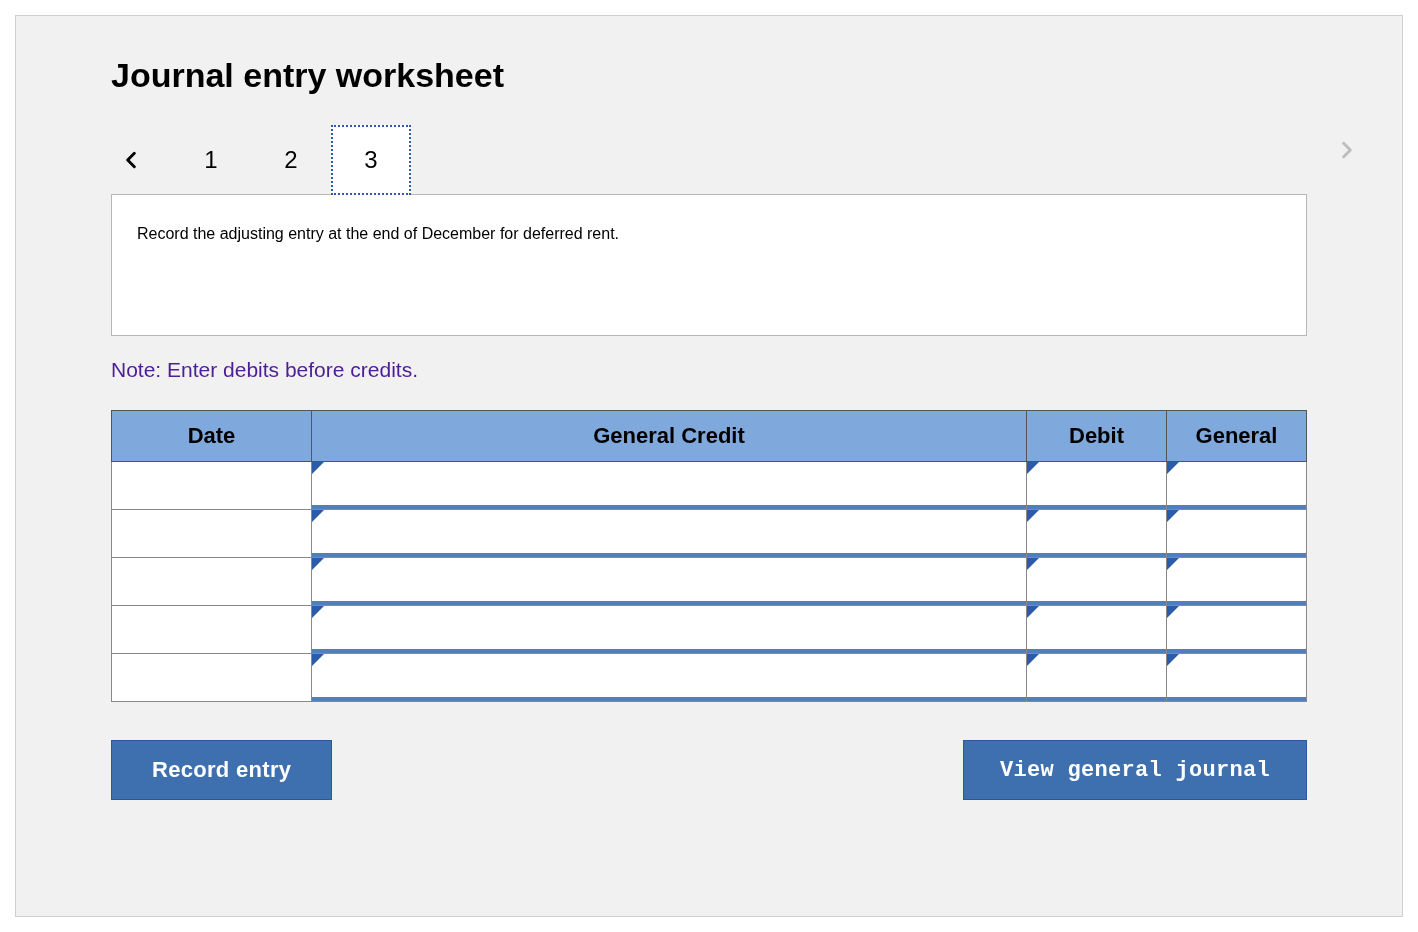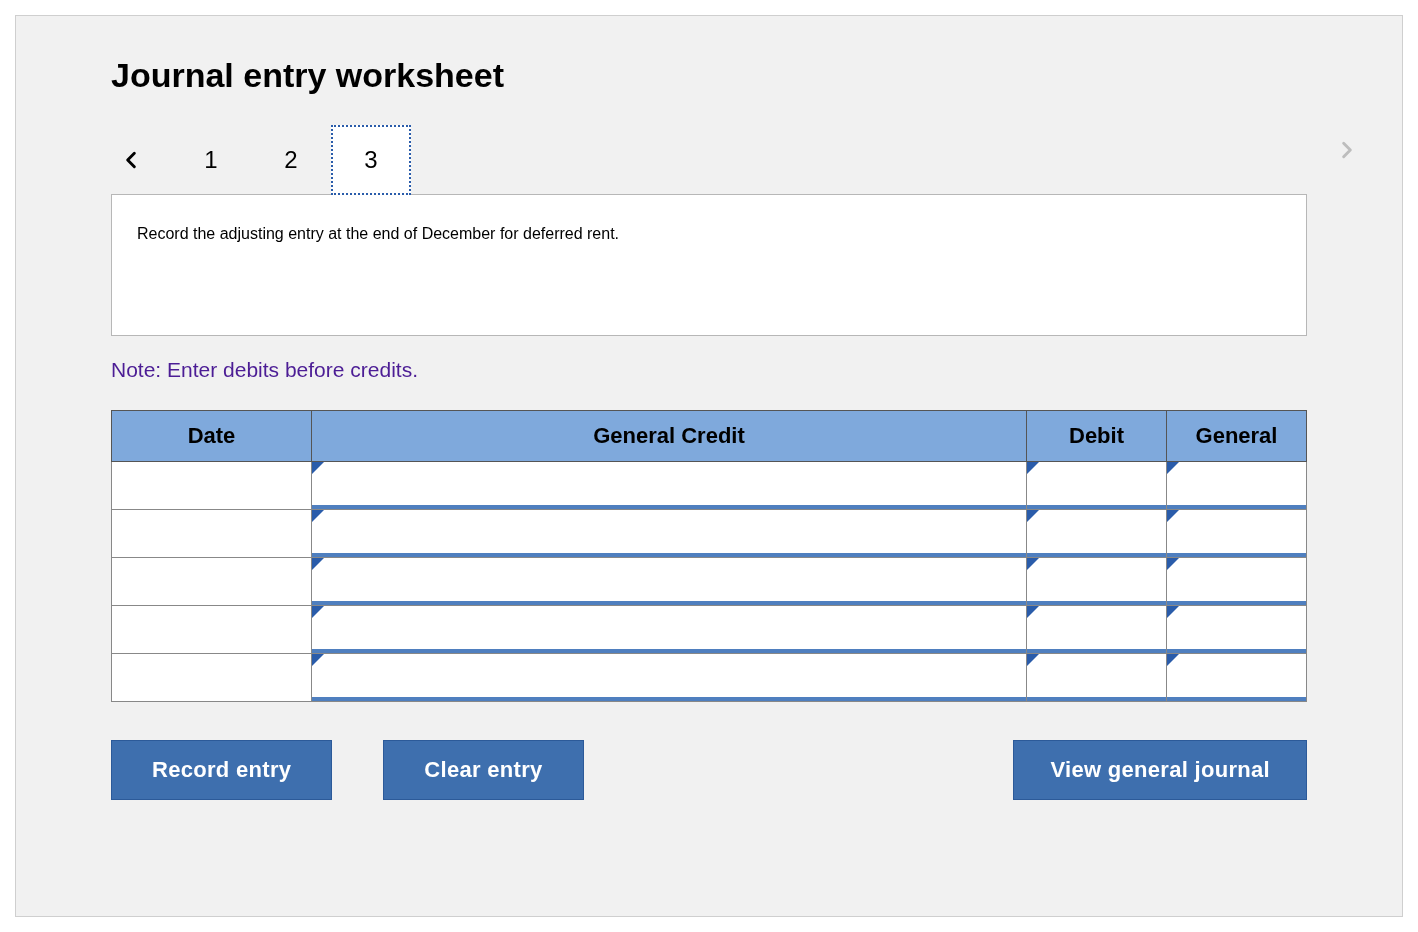--- a/index.html
+++ b/index.html
@@ -150,21 +150,21 @@
   .btn {
     background: #3e6fae;
     color: #fff;
     border: 1px solid #2c5a99;
     font-size: 22px;
     font-weight: bold;
     padding: 16px 40px;
     cursor: pointer;
     letter-spacing: 0.3px;
   }
-  .btn.wide { padding: 16px 36px; }
+  .btn.wide { padding: 16px 36px; font-family: Liberation Mono, monospace; }
   .spacer { flex: 1; }
 </style>
 </head>
 <body>
 
 <div class="outer">
   <div class="panel">
     <div class="inner">
 
       <h1 class="title">Journal entry worksheet</h1>
@@ -282,20 +282,19 @@
             <td class="editable">
                 <span class="tri"></span>
                 <span class="under"></span>
               </td>
           </tr>
         </tbody>
       </table>
 
       <div class="btn-row">
         <button class="btn">Record entry</button>
-        <button class="btn">Clear entry</button>
         <div class="spacer"></div>
         <button class="btn wide">View general journal</button>
       </div>
 
     </div>
   </div>
 </div>
 
 </body></html>

